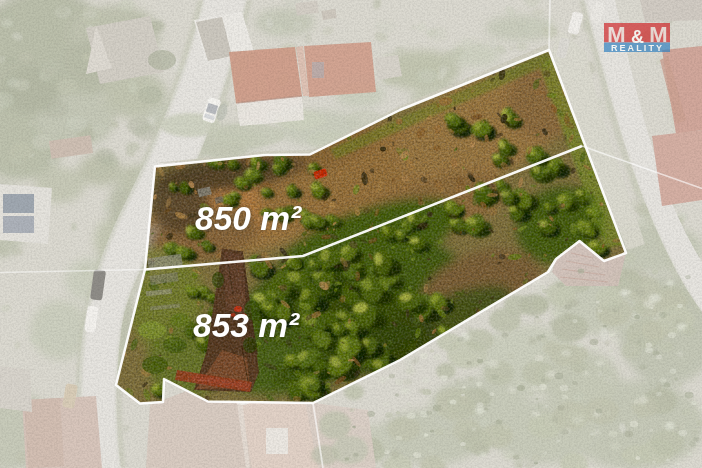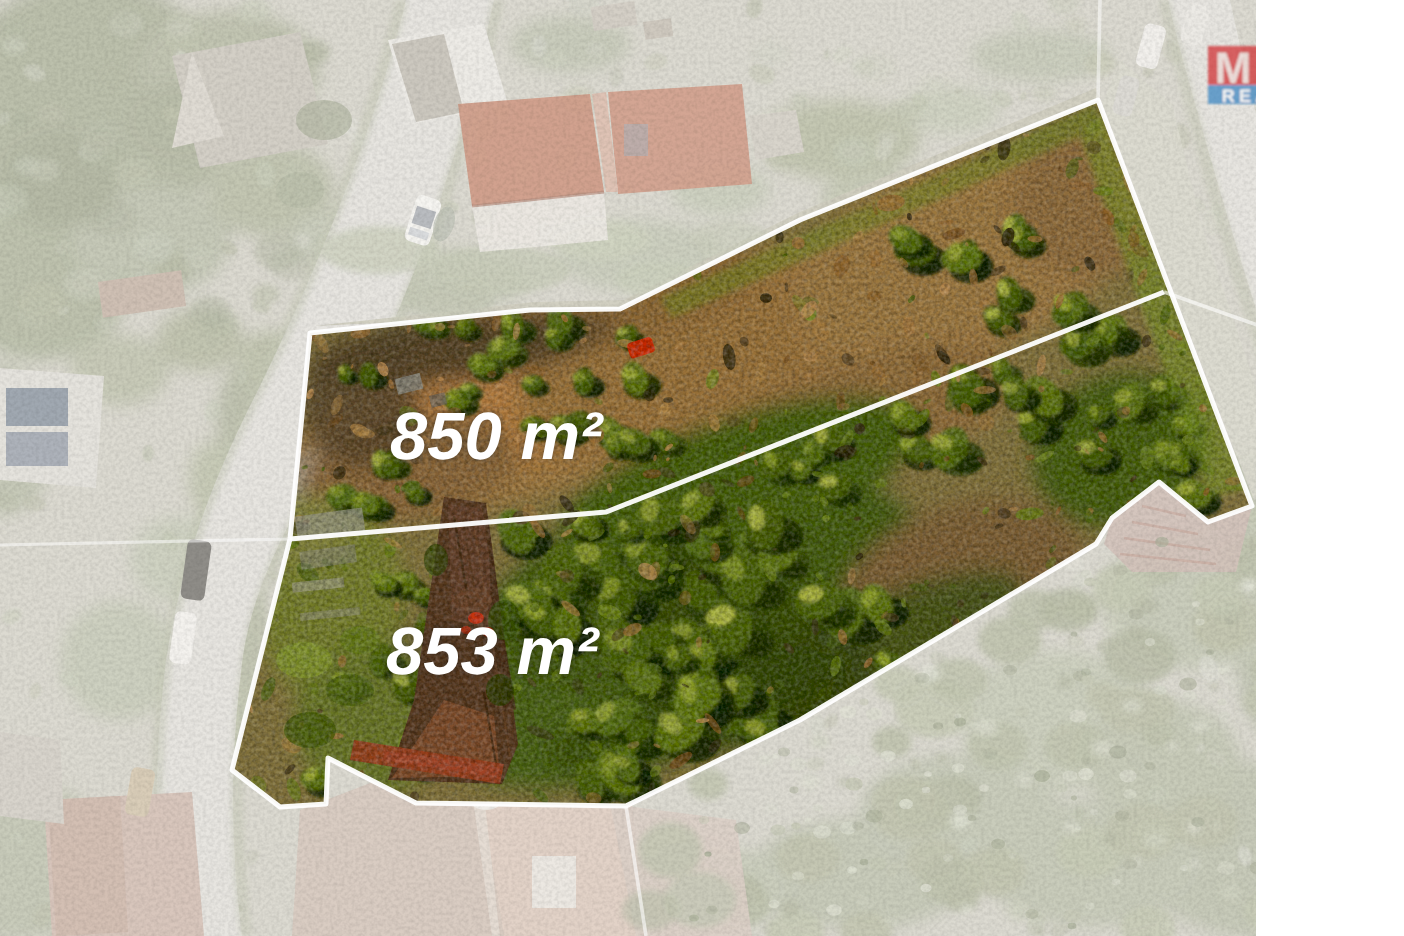--- a/index.html
+++ b/index.html
@@ -1,14 +1,14 @@
 <!DOCTYPE html>
 <html><head><meta charset="utf-8"><title>plot</title><style>
 html,body{margin:0;padding:0;}
-.wrap{position:relative;width:628px;height:468px;overflow:hidden;font-family:"Liberation Sans", sans-serif;}
+.wrap{position:relative;width:702px;height:468px;overflow:hidden;font-family:"Liberation Sans", sans-serif;}
 </style></head><body>
 <div class="wrap">
 <svg width="702" height="468" viewBox="0 0 702 468" xmlns="http://www.w3.org/2000/svg">
 <defs>
 <clipPath id="plot">
           <polygon points="155.0,166.5 265.0,155.0 310.0,154.5 400.0,110.0 549.0,50.0 626.0,253.0 604.0,261.0 579.5,241.0 556.0,259.0 548.0,272.0 400.0,360.0 313.0,403.0 208.0,401.5 164.0,379.0 163.0,402.0 140.0,403.5 116.0,385.0 145.0,269.5"></polygon>
         </clipPath>
 <filter id="blur5" x="-30%" y="-30%" width="160%" height="160%">
           <feGaussianBlur stdDeviation="5"></feGaussianBlur>
         </filter>

